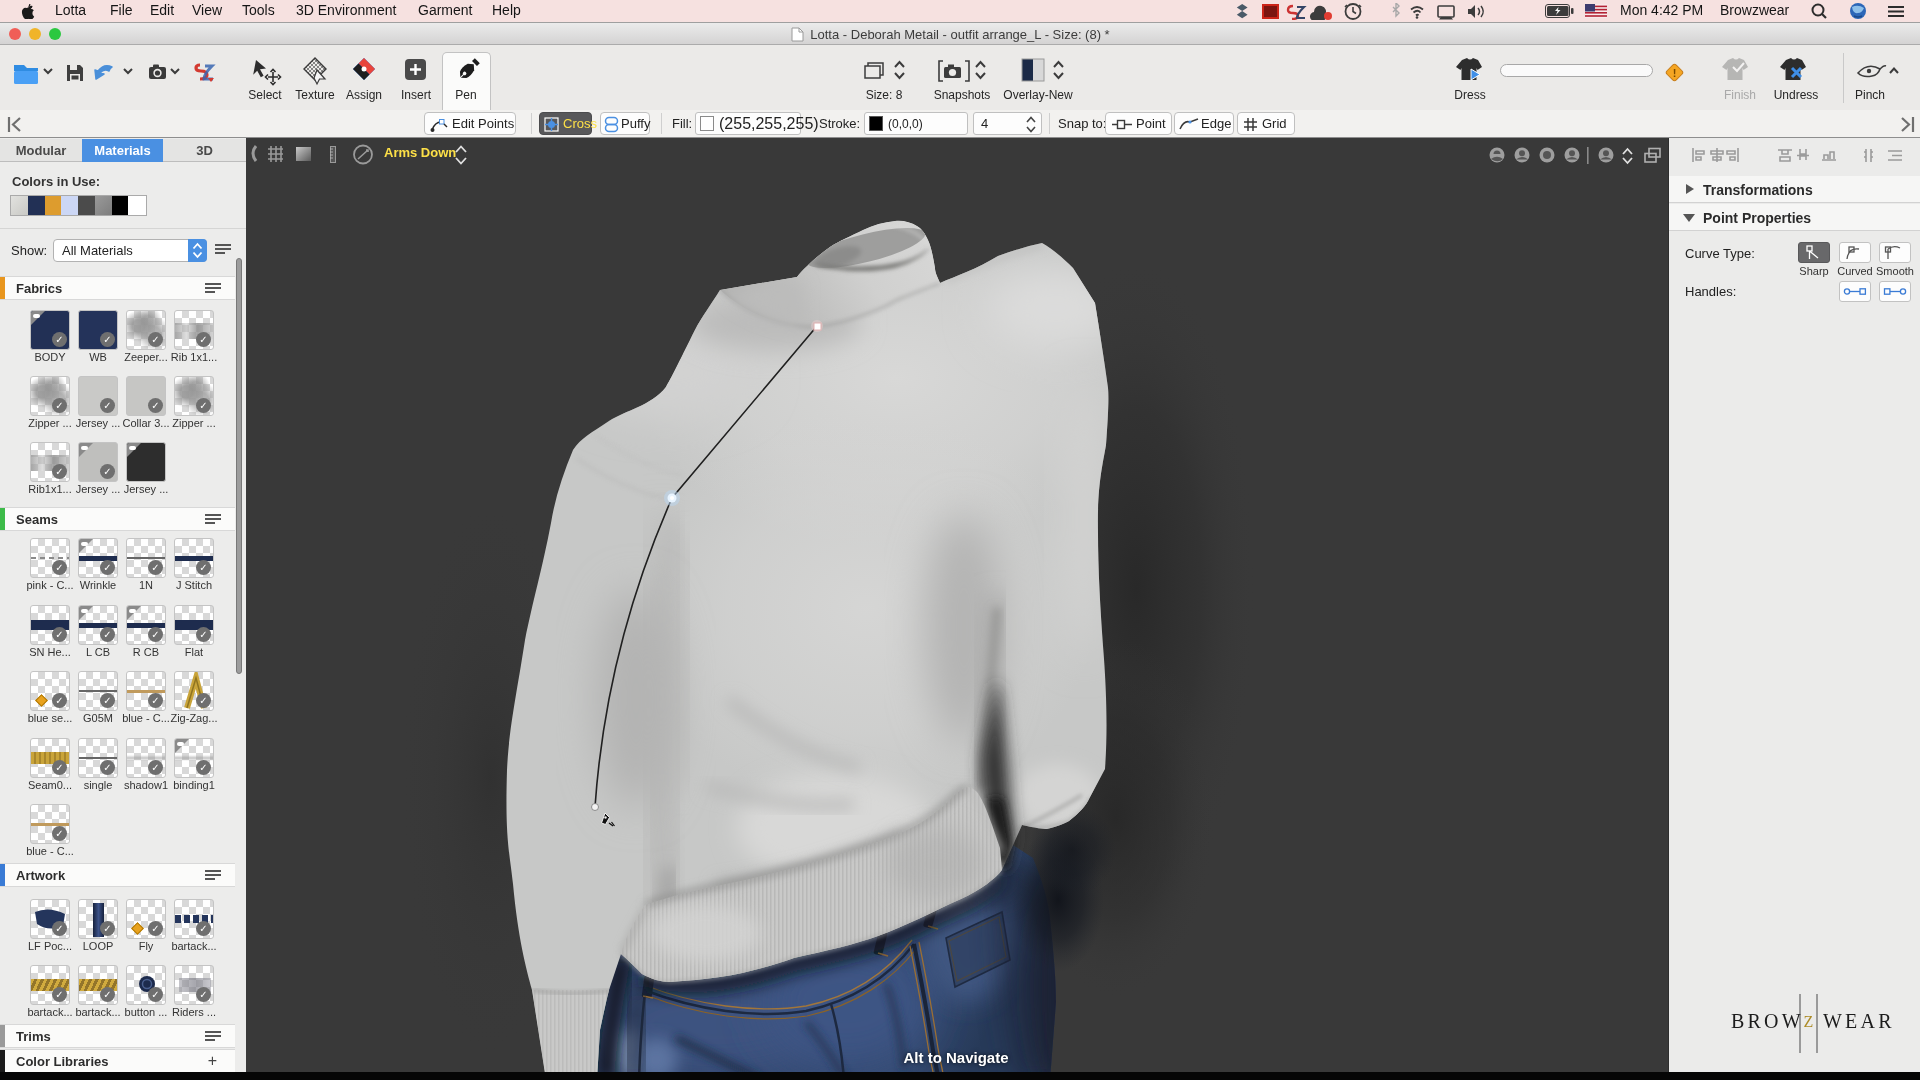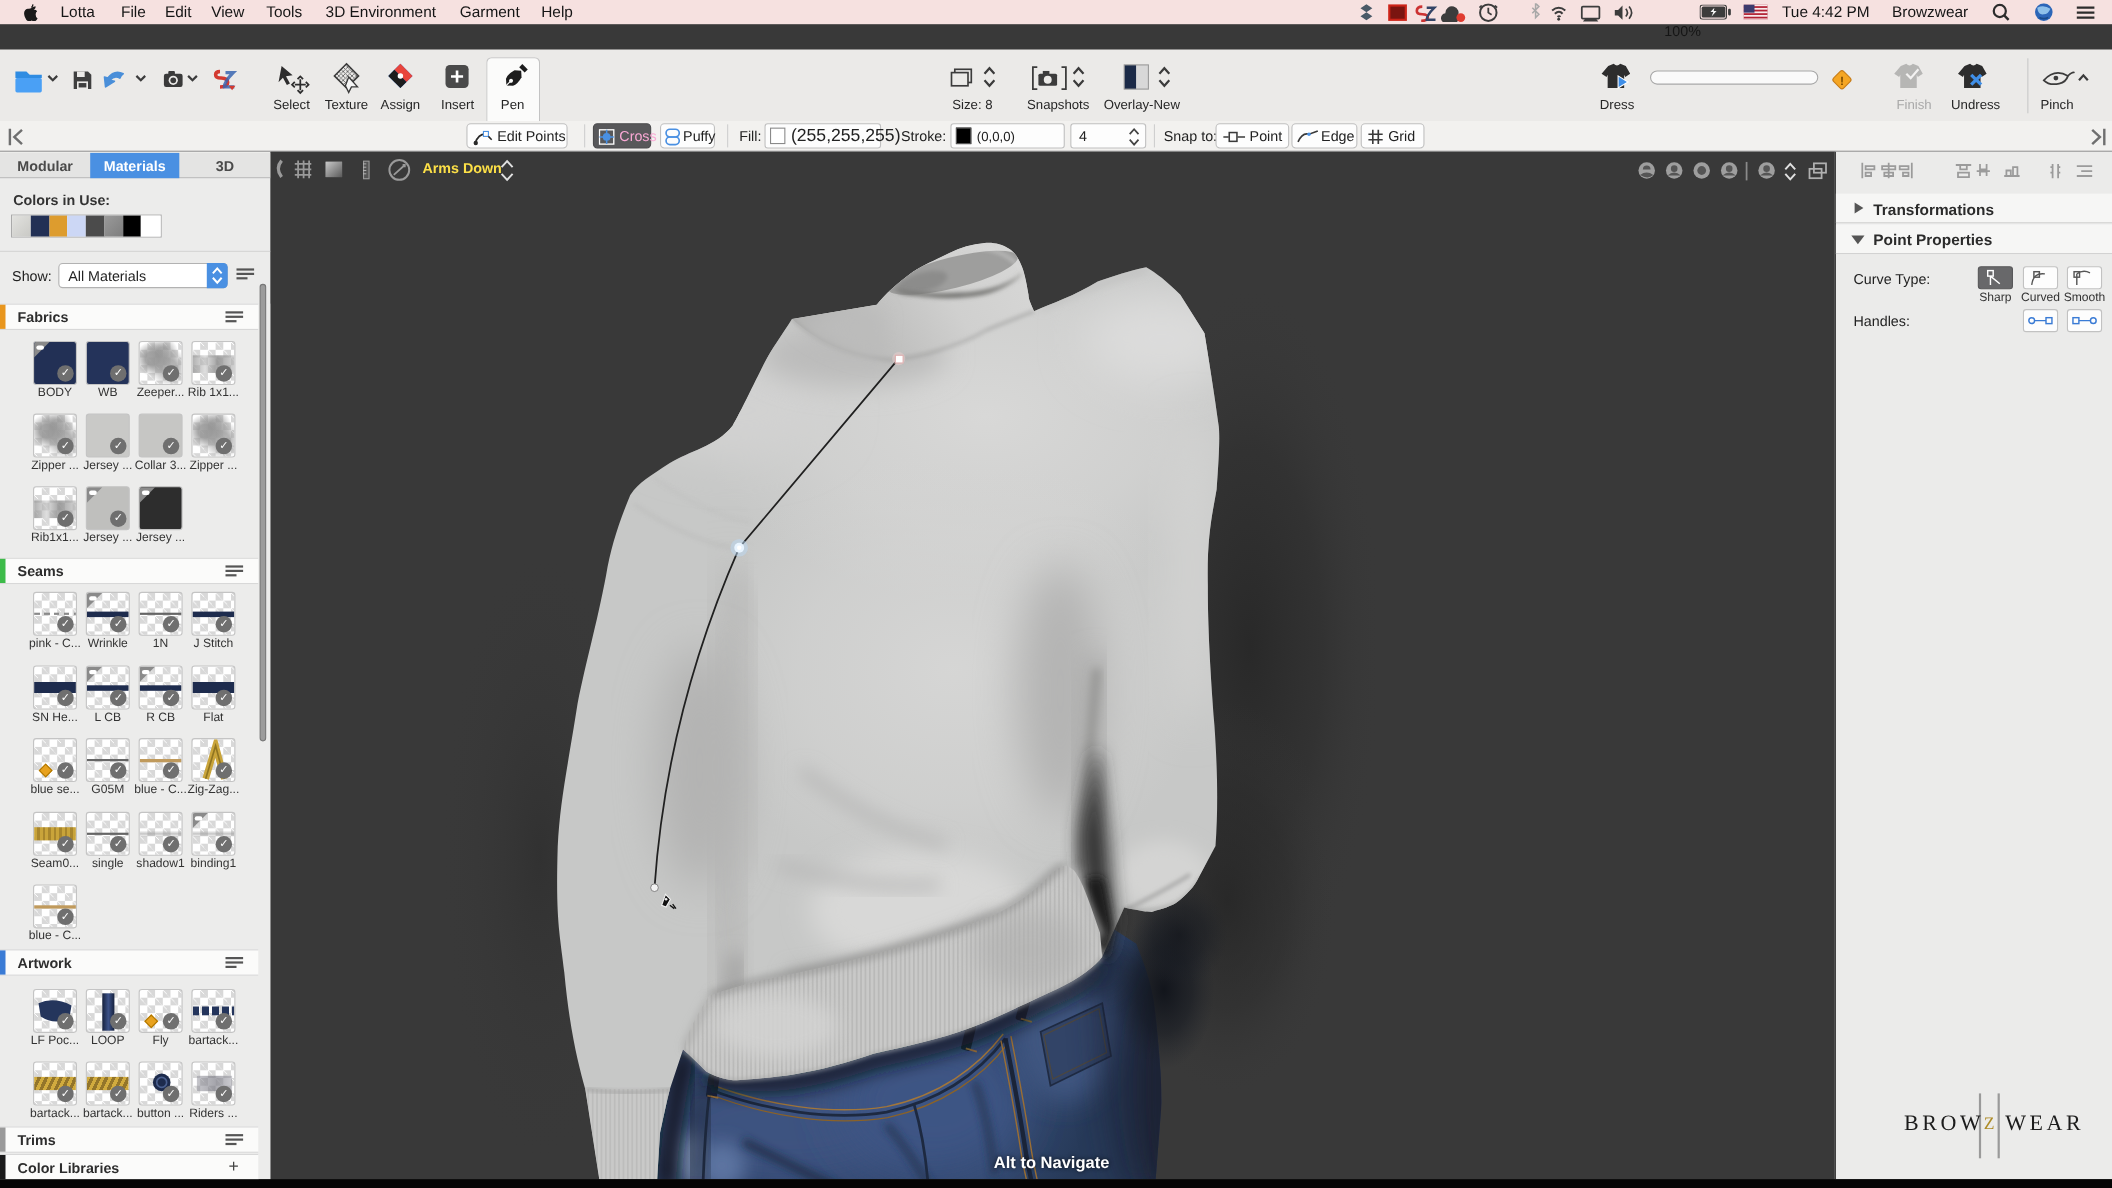--- a/index.html
+++ b/index.html
@@ -108,25 +108,35 @@
       <path d="M78 4 h16 M78 8.5 h16 M78 13 h16" stroke="#2c2c2c" stroke-width="2"></path>
     </svg>
     <span class="mi b" style="left:55px">Lotta</span>
     <span class="mi" style="left:110px">File</span>
     <span class="mi" style="left:150px">Edit</span>
     <span class="mi" style="left:192px">View</span>
     <span class="mi" style="left:242px">Tools</span>
     <span class="mi" style="left:296px">3D Environment</span>
     <span class="mi" style="left:418px">Garment</span>
     <span class="mi" style="left:492px">Help</span>
-    <span class="mi" style="left:1620px">Tue 4:42 PM</span>
+    <span class="mi" style="left:1620px">Mon 4:42 PM</span>
     <span class="mi" style="left:1720px">Browzwear</span>
     <span class="mi" style="left:1513px;font-size:13px;top:21px">100%</span>
   </div>
 
+  <div id="titlebar">
+    <div class="tl" style="left:9px;  background:#f05e57;"></div>
+    <div class="tl" style="left:29px; background:#f0b429;"></div>
+    <div class="tl" style="left:49px; background:#2bc840;"></div>
+    <svg class="abs" style="left:791px;top:4px" width="13" height="15">
+        <path d="M1 1 h7 l4 4 v9 h-11 z" fill="#fff" stroke="#9a9a9a"></path>
+        <path d="M8 1 v4 h4" fill="none" stroke="#9a9a9a"></path>
+      </svg>
+    <div id="title-text" style="left:0;text-align:center;">Lotta - Deborah Metail - outfit arrange_L - Size: (8) *</div>
+  </div>
 
   <div id="toolbar">
     <svg class="abs" style="left:0;top:0" width="1920" height="65">
 
       <path d="M14 68 h10 l3 3 h11 v3 h-24 z" fill="#2f8ce2" transform="translate(0,-48)"></path>
       <rect x="14" y="26" width="24" height="13" rx="1.5" fill="#4aa0f5"></rect>
       <path d="M44 24 l4 4 l4 -4" stroke="#3c3c3c" stroke-width="2" fill="none"></path>
 
       <g fill="#3f3f3f">
           <path d="M67 20 h13 l3 3 v13 h-16 z"></path>
@@ -265,21 +275,21 @@
     <div class="btn2" style="left:424px;width:92px">
       <svg class="abs" style="left:5px;top:3px" width="19" height="17">
           <path d="M2 14 q3 -8 9 -8" stroke="#2a2a2a" stroke-width="1.6" fill="none"></path>
           <rect x="9.5" y="3.5" width="4.5" height="4.5" fill="#fff" stroke="#4a90e2"></rect>
           <circle cx="2.5" cy="14" r="2" fill="#2a2a2a"></circle>
           <path d="M14 8 l3 3" stroke="#2a2a2a" stroke-width="1.4"></path>
         </svg>
       <span style="margin-left:27px">Edit Points</span>
     </div>
     <div class="sep2" style="left:531px"></div>
-    <div class="btn2" style="left:539px;width:53px;background:#58585a;border-color:#4c4c4e;color:#f9a8d4">
+    <div class="btn2" style="left:539px;width:53px;background:#58585a;border-color:#4c4c4e;color:#fde047">
       <svg class="abs" style="left:4px;top:4px" width="16" height="16">
           <rect x="1" y="1" width="13" height="13" fill="none" stroke="#fff" stroke-width="1.2"></rect>
           <circle cx="7.5" cy="7.5" r="3.5" fill="#4a90e2"></circle>
           <path d="M7.5 1 v4 M7.5 10 v4 M1 7.5 h4 M10 7.5 h4" stroke="#4a90e2" stroke-width="1.4"></path>
         </svg>
       <span style="margin-left:23px">Cross</span>
     </div>
     <div class="btn2" style="left:600px;width:50px">
       <svg class="abs" style="left:3px;top:3px" width="16" height="17">
           <rect x="1.5" y="1.5" width="12" height="7" rx="3.5" fill="none" stroke="#4a90e2" stroke-width="1.5"></rect>

